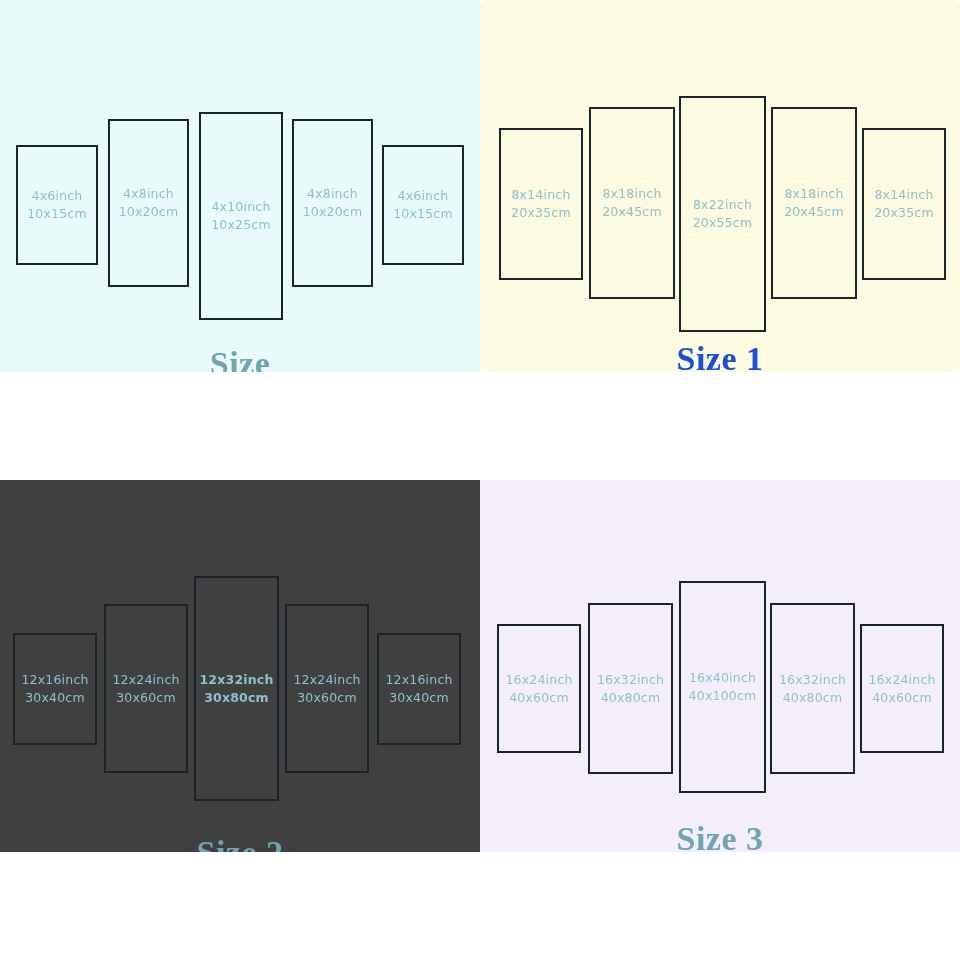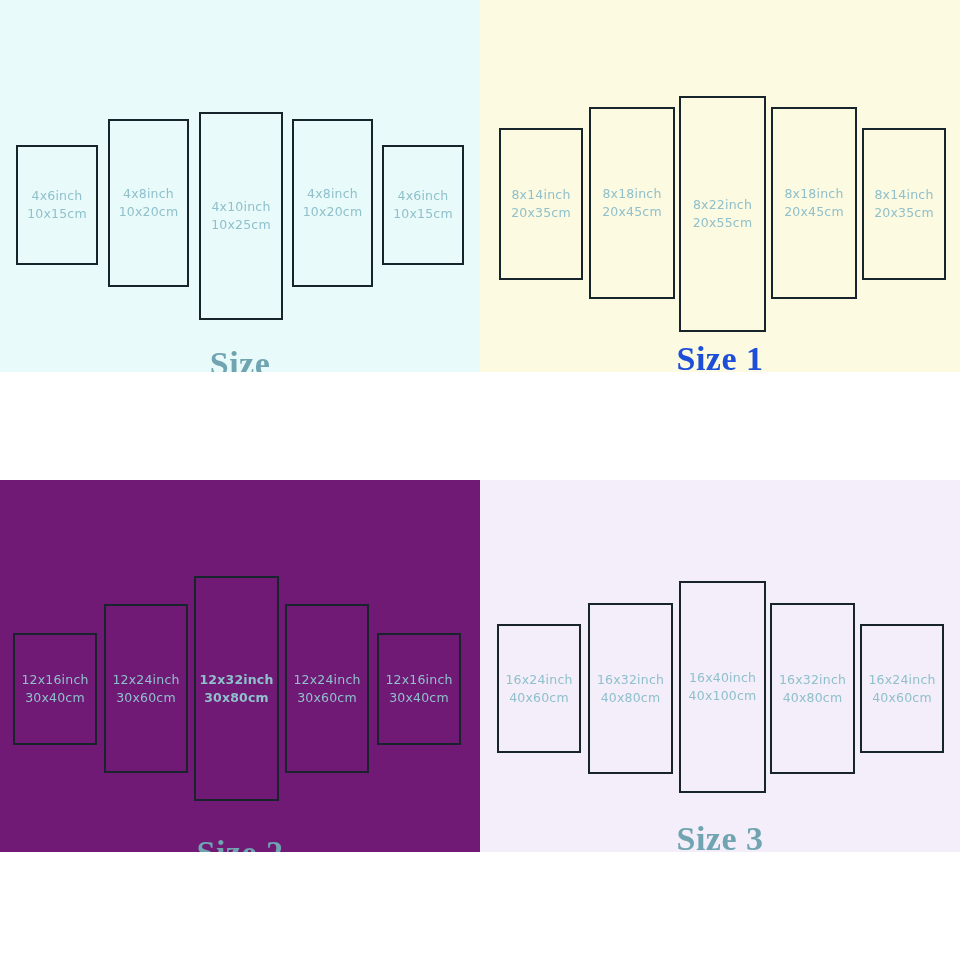--- a/index.html
+++ b/index.html
@@ -78,41 +78,41 @@
         </div>
         <div class="frame" style="left: 292px; top: 119px; width: 81px; height: 168px; border-color: rgb(23, 36, 43);">
           <div class="frame-label" style="color: rgb(143, 192, 204);"><span class="ln1">4x8inch</span><span class="ln2">10x20cm</span></div>
         </div>
         <div class="frame" style="left: 382px; top: 145px; width: 82px; height: 120px; border-color: rgb(23, 36, 43);">
           <div class="frame-label" style="color: rgb(143, 192, 204);"><span class="ln1">4x6inch</span><span class="ln2">10x15cm</span></div>
         </div>
       </div>
       <div class="quad-title" style="top: 345px; color: rgb(111, 164, 176);">Size</div>
     </div>
-    <div class="quadrant" style="background: rgb(252, 250, 224);">
+    <div class="quadrant" style="background: rgb(252, 250, 224); border-radius: 7px;">
       <div class="frames">
         <div class="frame" style="left: 19px; top: 128px; width: 84px; height: 152px; border-color: rgb(23, 36, 43);">
           <div class="frame-label" style="color: rgb(143, 192, 204);"><span class="ln1">8x14inch</span><span class="ln2">20x35cm</span></div>
         </div>
         <div class="frame" style="left: 109px; top: 107px; width: 86px; height: 192px; border-color: rgb(23, 36, 43);">
           <div class="frame-label" style="color: rgb(143, 192, 204);"><span class="ln1">8x18inch</span><span class="ln2">20x45cm</span></div>
         </div>
         <div class="frame" style="left: 199px; top: 96px; width: 87px; height: 236px; border-color: rgb(23, 36, 43);">
           <div class="frame-label" style="color: rgb(143, 192, 204);"><span class="ln1">8x22inch</span><span class="ln2">20x55cm</span></div>
         </div>
         <div class="frame" style="left: 291px; top: 107px; width: 86px; height: 192px; border-color: rgb(23, 36, 43);">
           <div class="frame-label" style="color: rgb(143, 192, 204);"><span class="ln1">8x18inch</span><span class="ln2">20x45cm</span></div>
         </div>
         <div class="frame" style="left: 382px; top: 128px; width: 84px; height: 152px; border-color: rgb(23, 36, 43);">
           <div class="frame-label" style="color: rgb(143, 192, 204);"><span class="ln1">8x14inch</span><span class="ln2">20x35cm</span></div>
         </div>
       </div>
       <div class="quad-title" style="top: 340px; color: #1d4ed8;">Size 1</div>
     </div>
-    <div class="quadrant" style="background: #701a75;">
+    <div class="quadrant" style="background: #404040;">
       <div class="frames">
         <div class="frame" style="left: 13px; top: 153px; width: 84px; height: 112px; border-color: rgb(23, 36, 43);">
           <div class="frame-label" style="color: rgb(143, 192, 204);"><span class="ln1">12x16inch</span><span class="ln2">30x40cm</span></div>
         </div>
         <div class="frame" style="left: 104px; top: 124px; width: 84px; height: 169px; border-color: rgb(23, 36, 43);">
           <div class="frame-label" style="color: rgb(143, 192, 204);"><span class="ln1">12x24inch</span><span class="ln2">30x60cm</span></div>
         </div>
         <div class="frame" style="left: 194px; top: 96px; width: 85px; height: 225px; border-color: rgb(23, 36, 43);">
           <div class="frame-label" style="color: rgb(143, 192, 204); font-weight: bold;"><span class="ln1">12x32inch</span><span class="ln2">30x80cm</span></div>
         </div>

